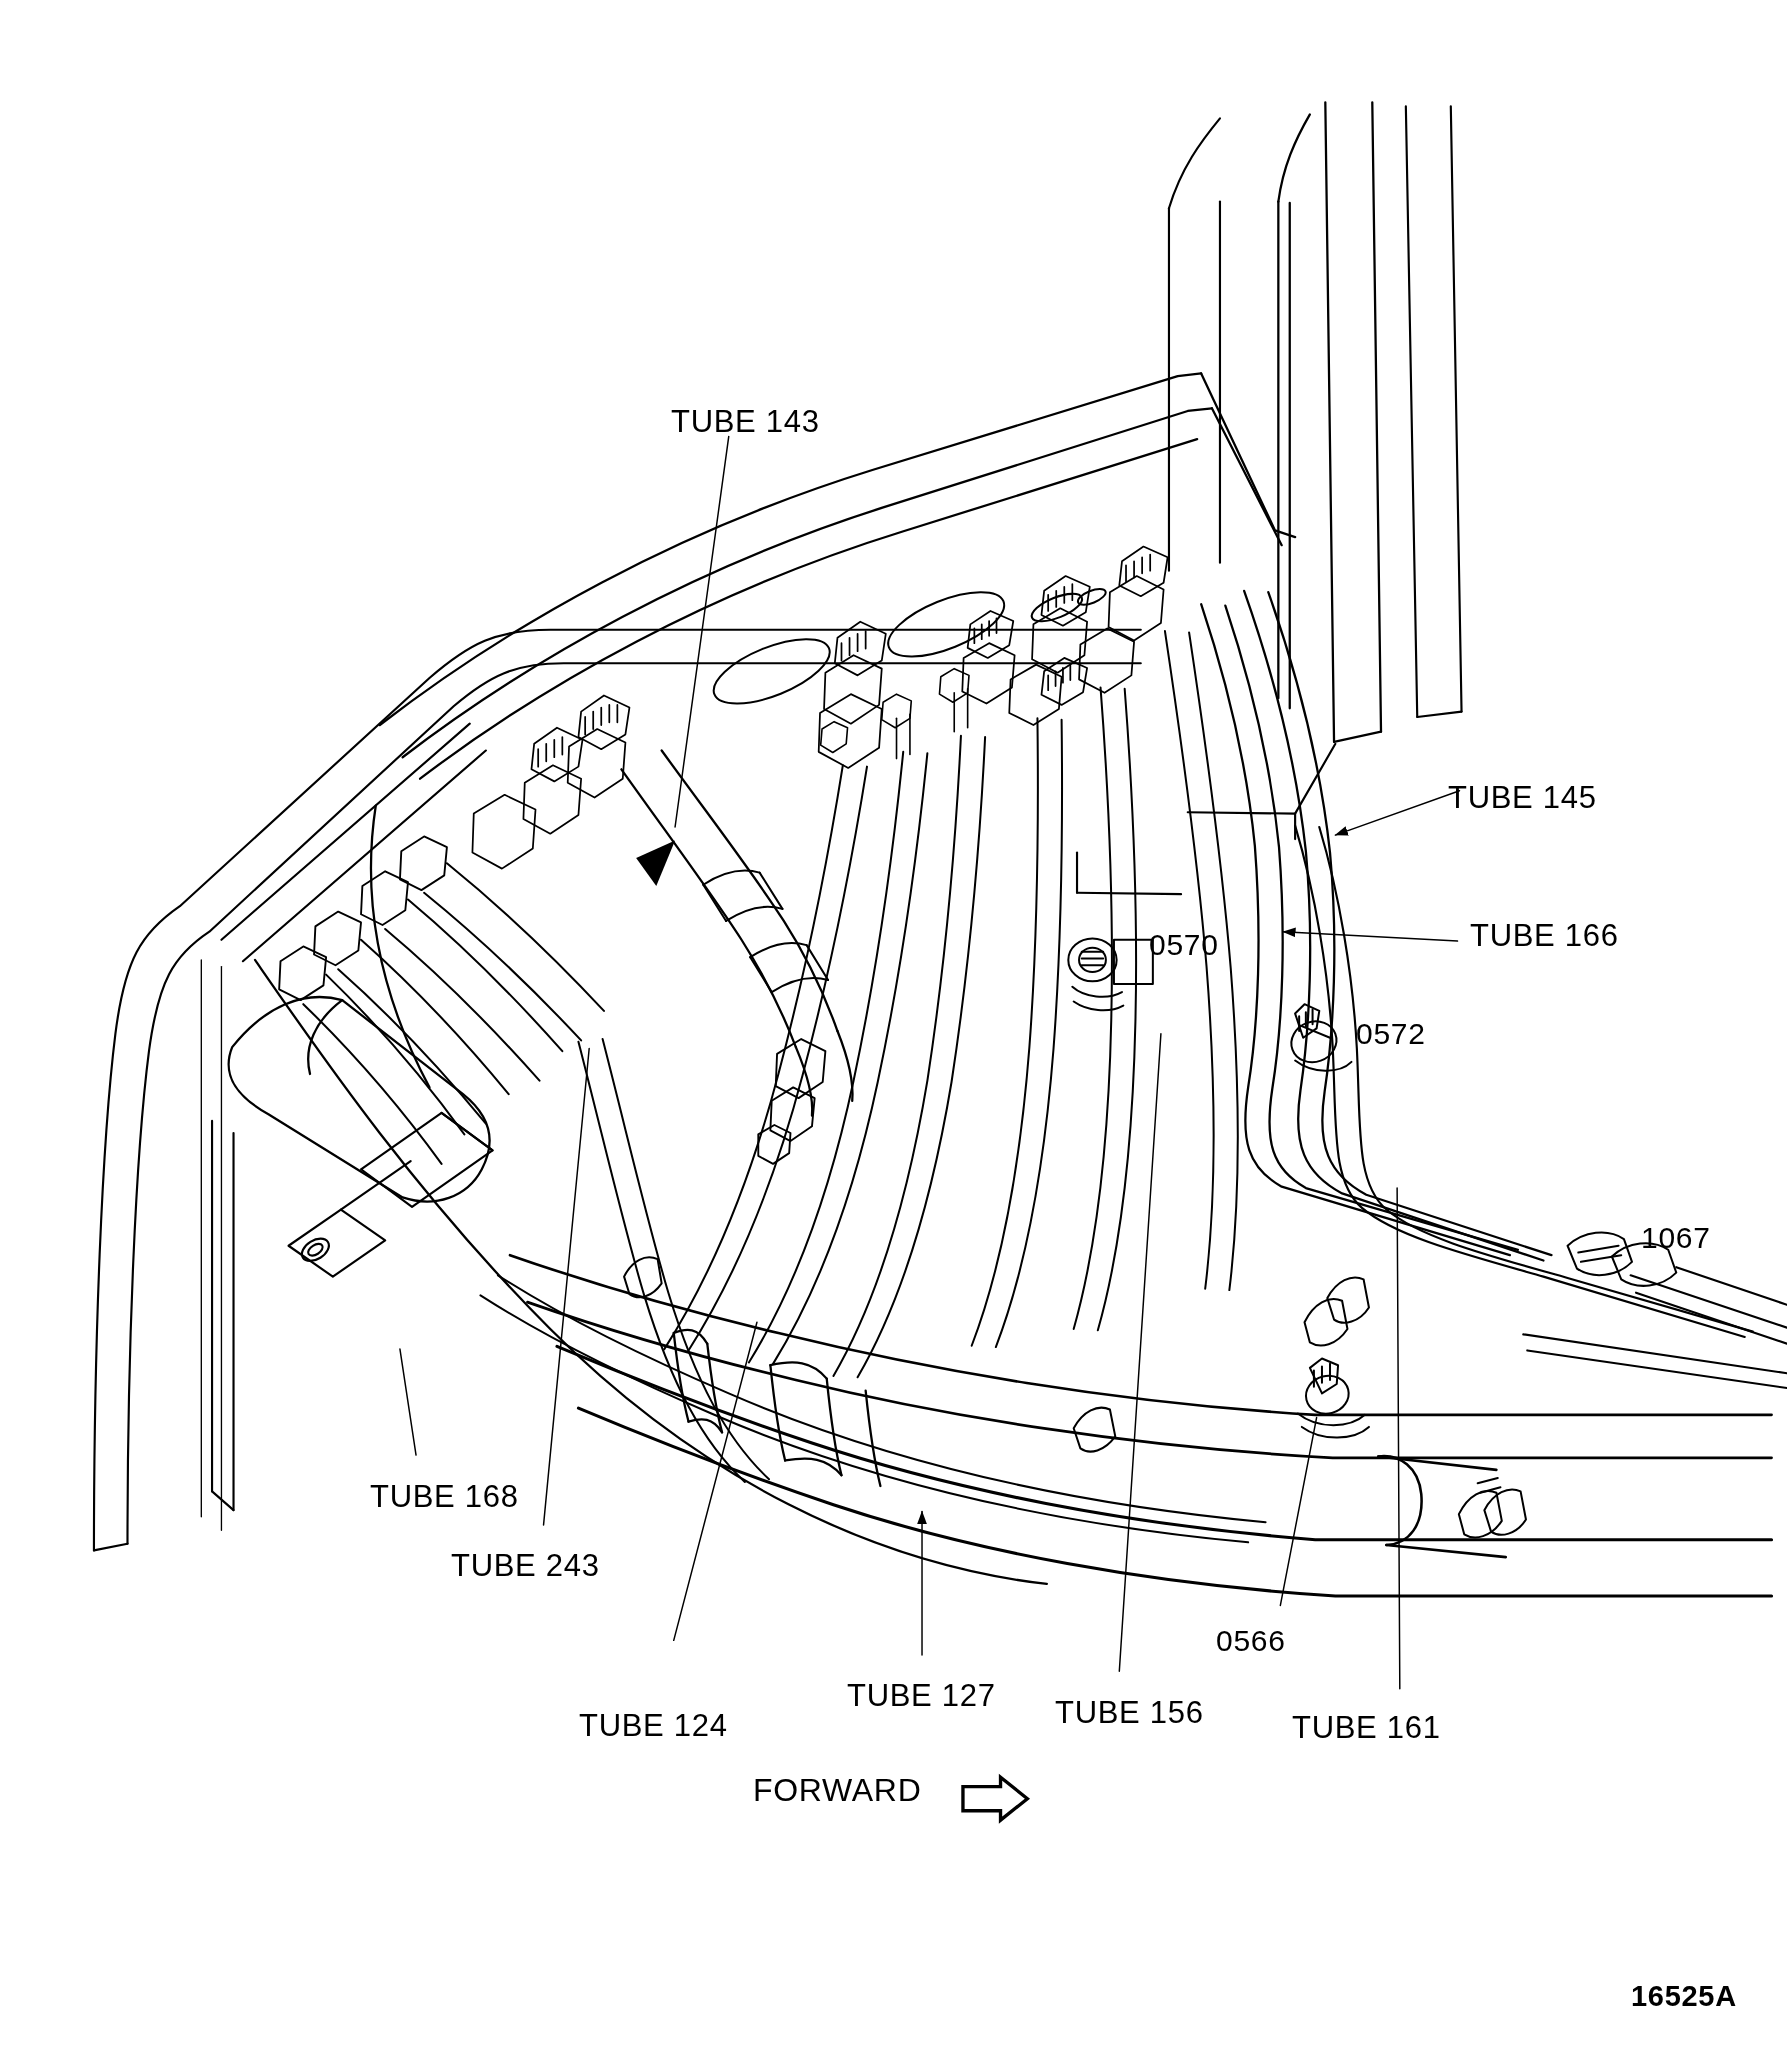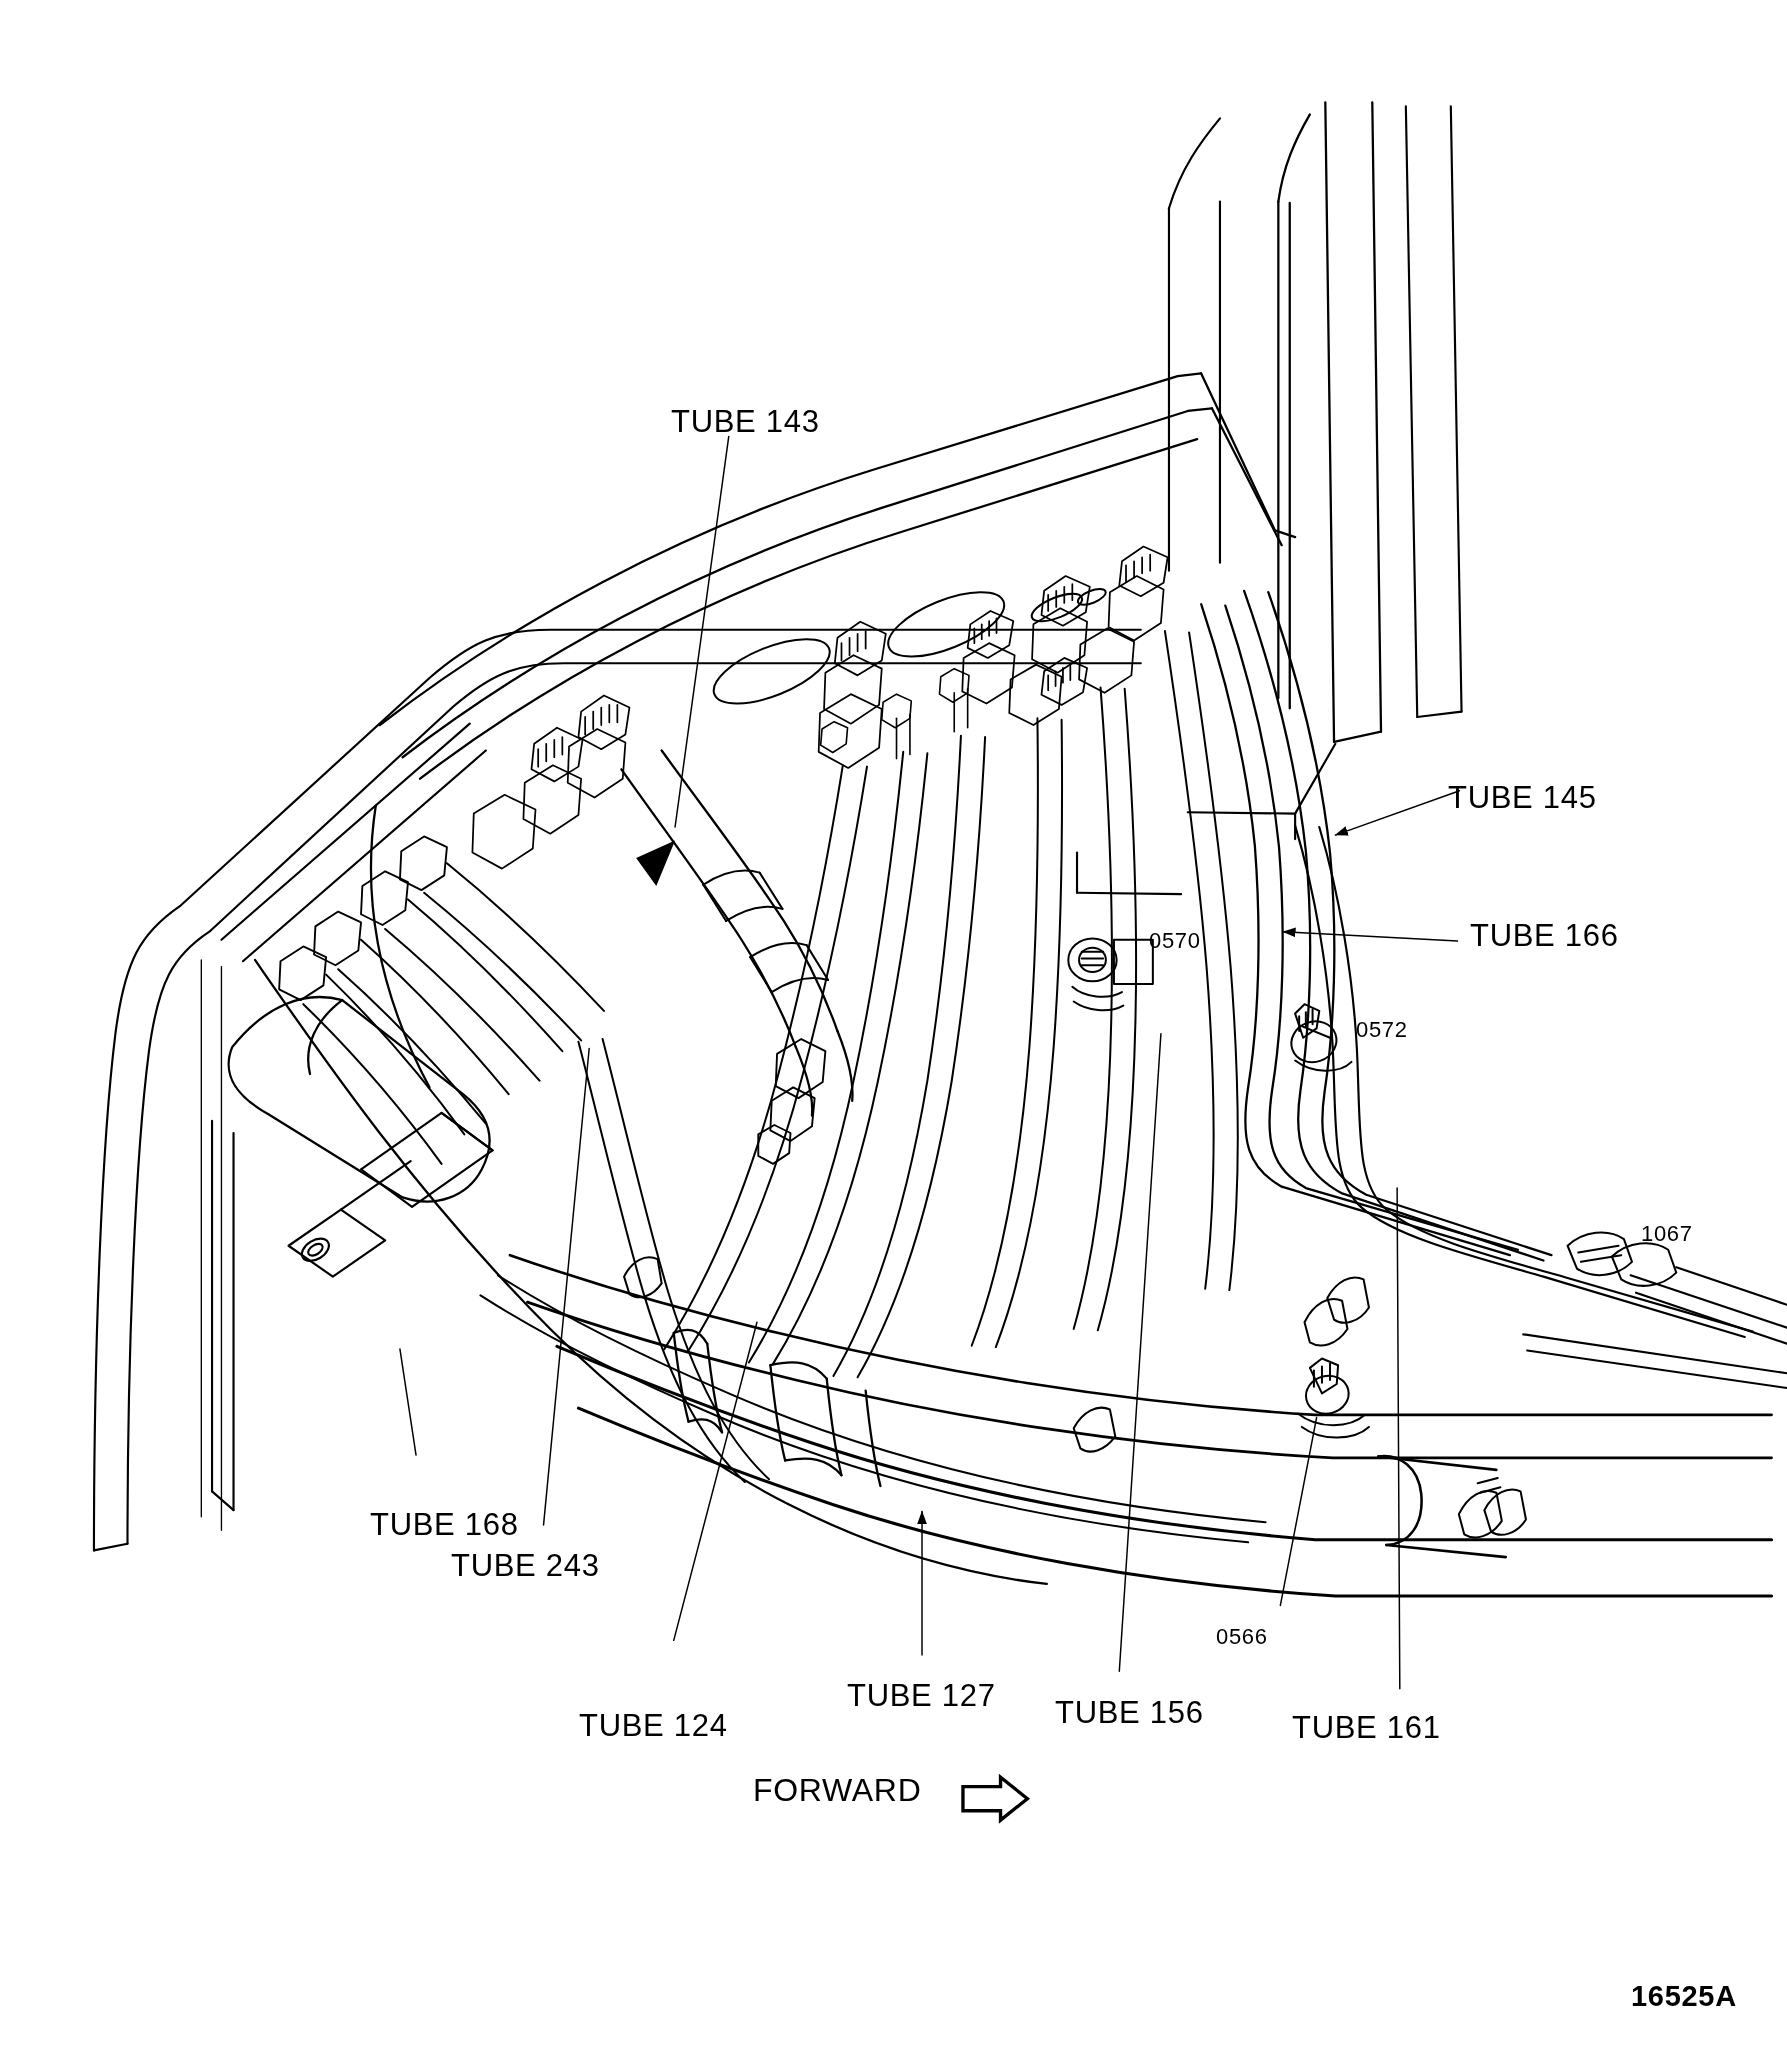--- a/index.html
+++ b/index.html
@@ -13,21 +13,21 @@
   #art{position:absolute;left:0;top:0;width:1787px;height:2056px;}
   .lbl{
     position:absolute;
     font-family:"Liberation Sans","DejaVu Sans",sans-serif;
     font-size:31px;
     letter-spacing:0.7px;
     color:#000;
     white-space:nowrap;
     line-height:1;
   }
-  .lbl.sm{font-size:22px;}
+  .lbl.sm{font-size:30px;}
   #fwd-wrap{position:absolute;left:753px;top:1772px;display:flex;align-items:center;gap:9.4px;}
   #fwd-text{font-size:32px;letter-spacing:0.7px;white-space:nowrap;}
   #dwg-no{position:absolute;left:1631px;top:1980px;font-size:29px;letter-spacing:0.7px;font-weight:bold;}
 </style>
 </head>
 <body>
 
 <div id="sheet">
 
   <svg id="art" viewBox="0 0 2663 3063" xmlns="http://www.w3.org/2000/svg">
@@ -405,21 +405,21 @@
       <path d="M0,14 L56,14 L56,0 L96,32 L56,64 L56,50 L0,50 Z" fill="#ffffff" stroke="#000" stroke-width="5" stroke-linejoin="miter"></path>
     </g>
   </svg>
 
   <div class="lbl" style="left:671px;top:406px;">TUBE 143</div>
   <div class="lbl" style="left:1448px;top:782px;">TUBE 145</div>
   <div class="lbl" style="left:1470px;top:920px;">TUBE 166</div>
   <div class="lbl sm" style="left:1149px;top:930px;">0570</div>
   <div class="lbl sm" style="left:1356px;top:1019px;">0572</div>
   <div class="lbl sm" style="left:1641px;top:1223px;">1067</div>
-  <div class="lbl" style="left:370px;top:1481px;margin-top:28px;">TUBE 168</div>
+  <div class="lbl" style="left:370px;top:1481px;">TUBE 168</div>
   <div class="lbl" style="left:451px;top:1550px;">TUBE 243</div>
   <div class="lbl" style="left:579px;top:1666px;margin-top:44px;">TUBE 124</div>
   <div class="lbl" style="left:847px;top:1680px;">TUBE 127</div>
   <div class="lbl" style="left:1055px;top:1697px;">TUBE 156</div>
   <div class="lbl sm" style="left:1216px;top:1626px;">0566</div>
   <div class="lbl" style="left:1292px;top:1712px;">TUBE 161</div>
 
   <div id="fwd-wrap">
     <span id="fwd-text">FORWARD</span>
   </div>

